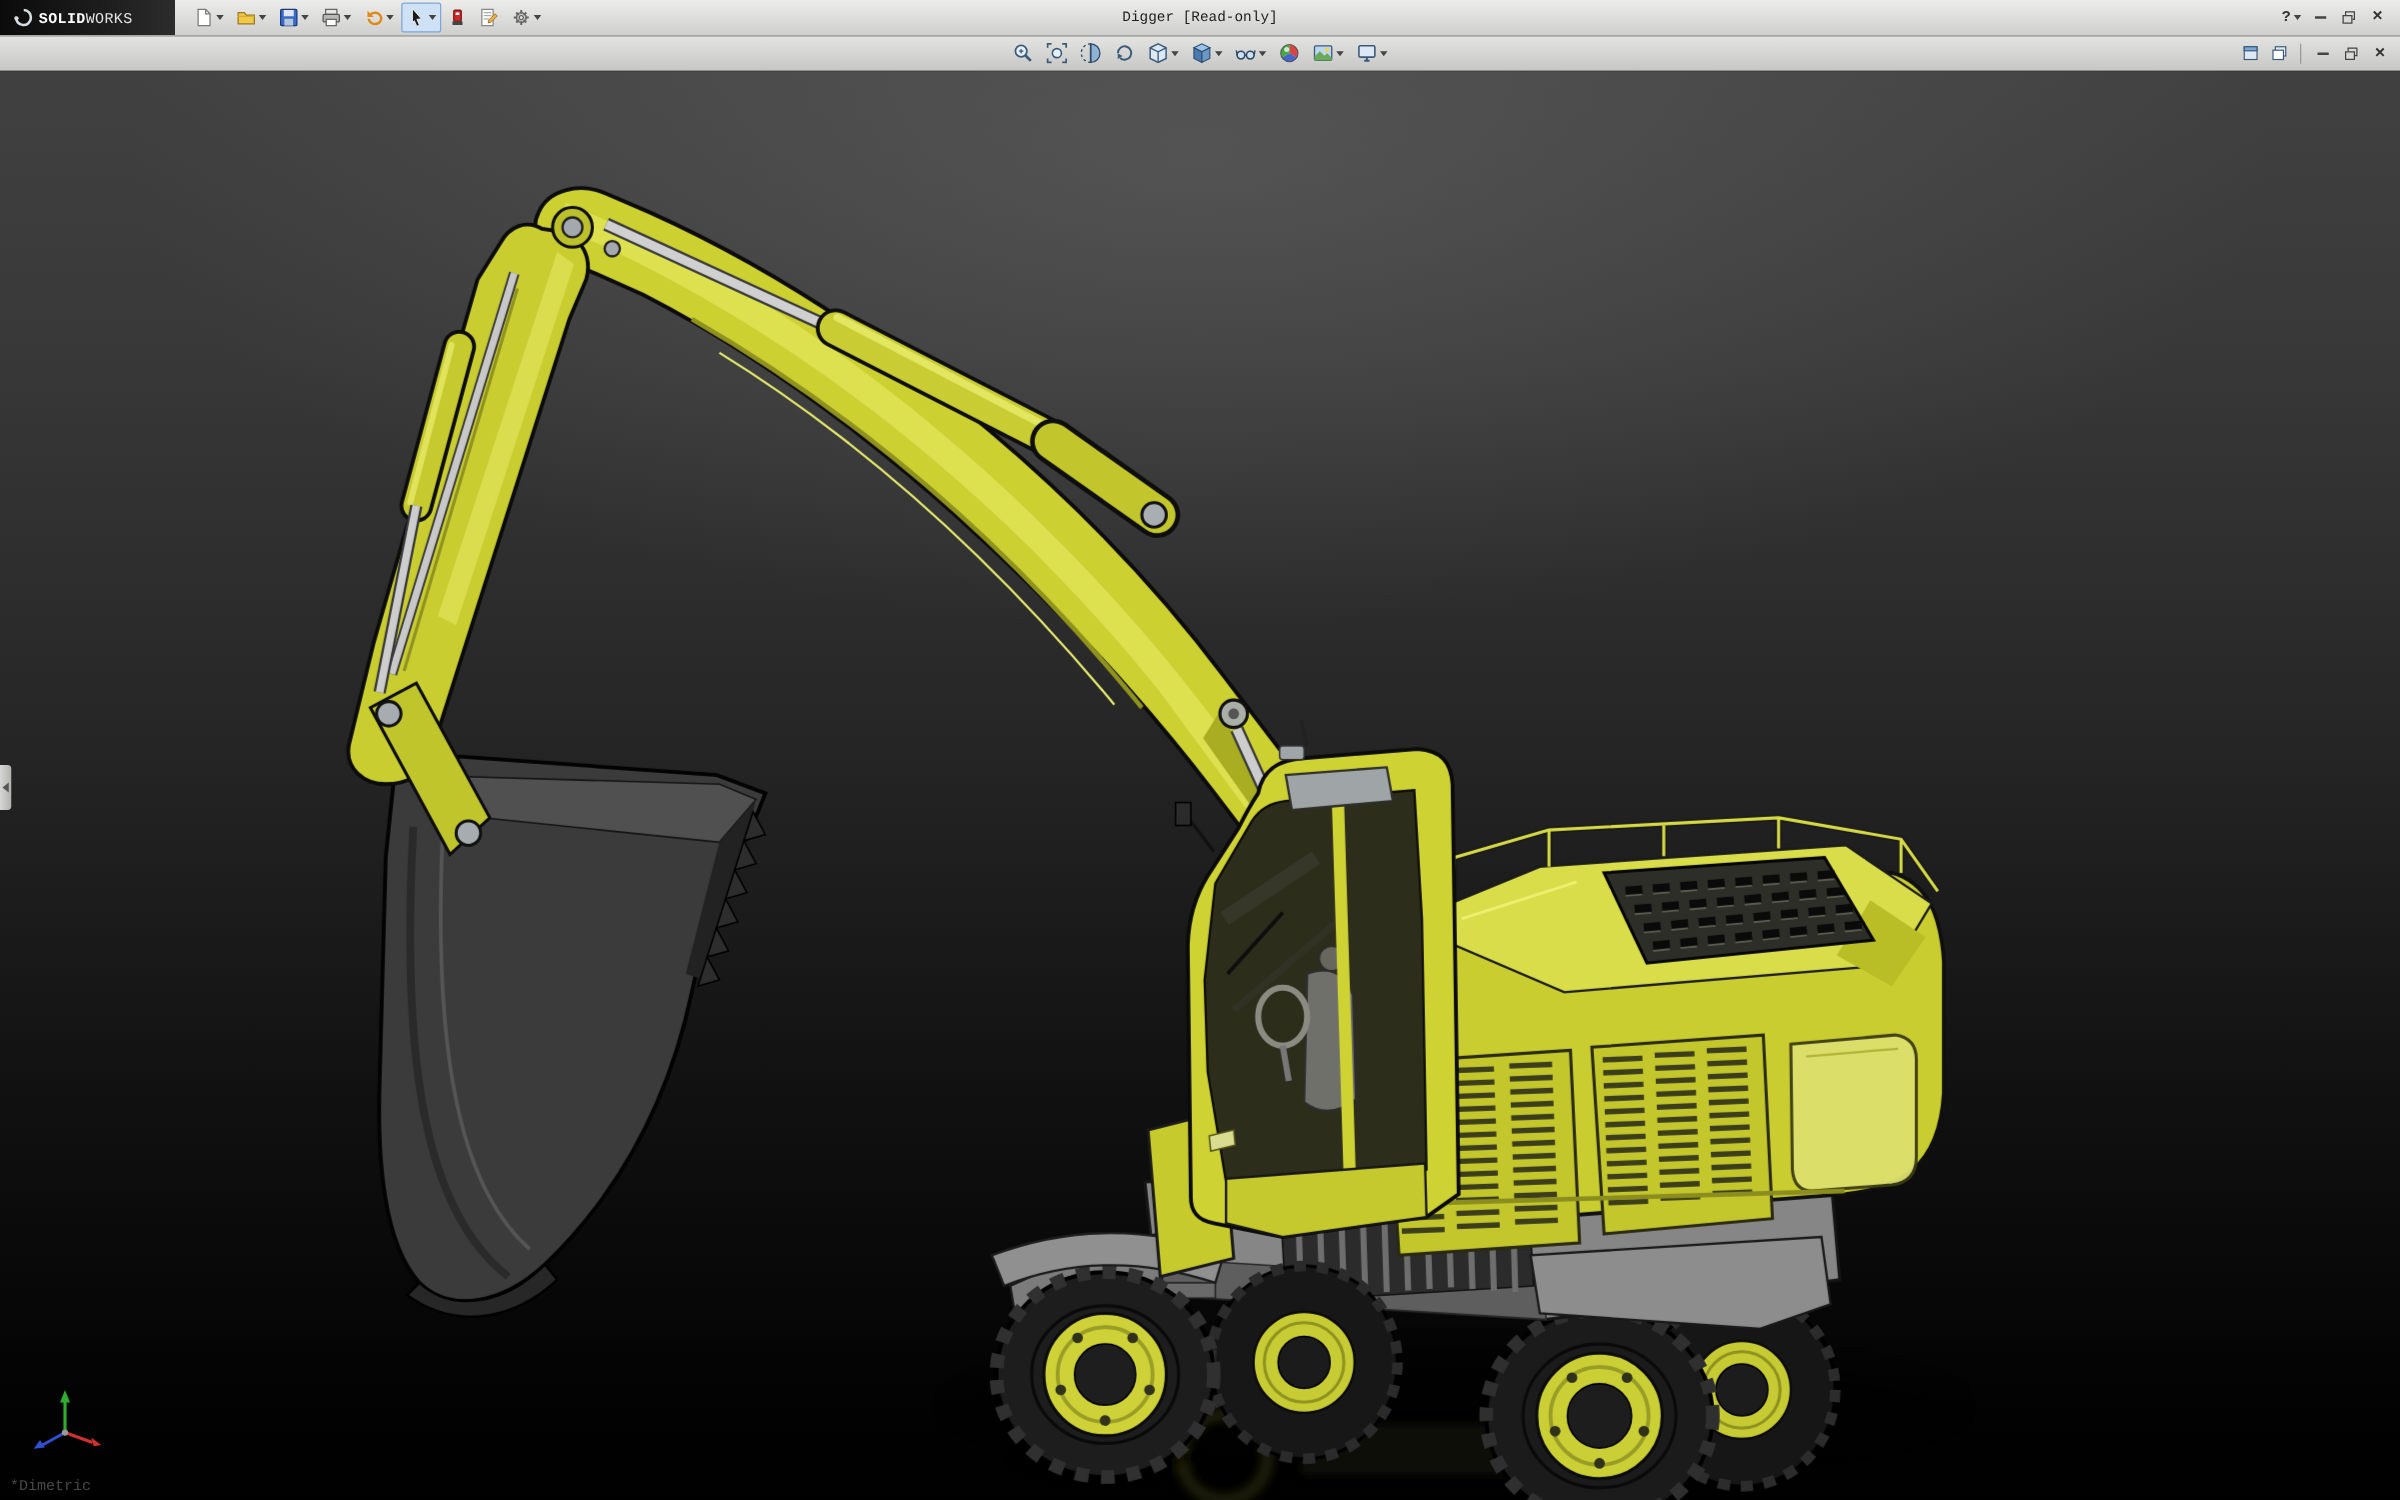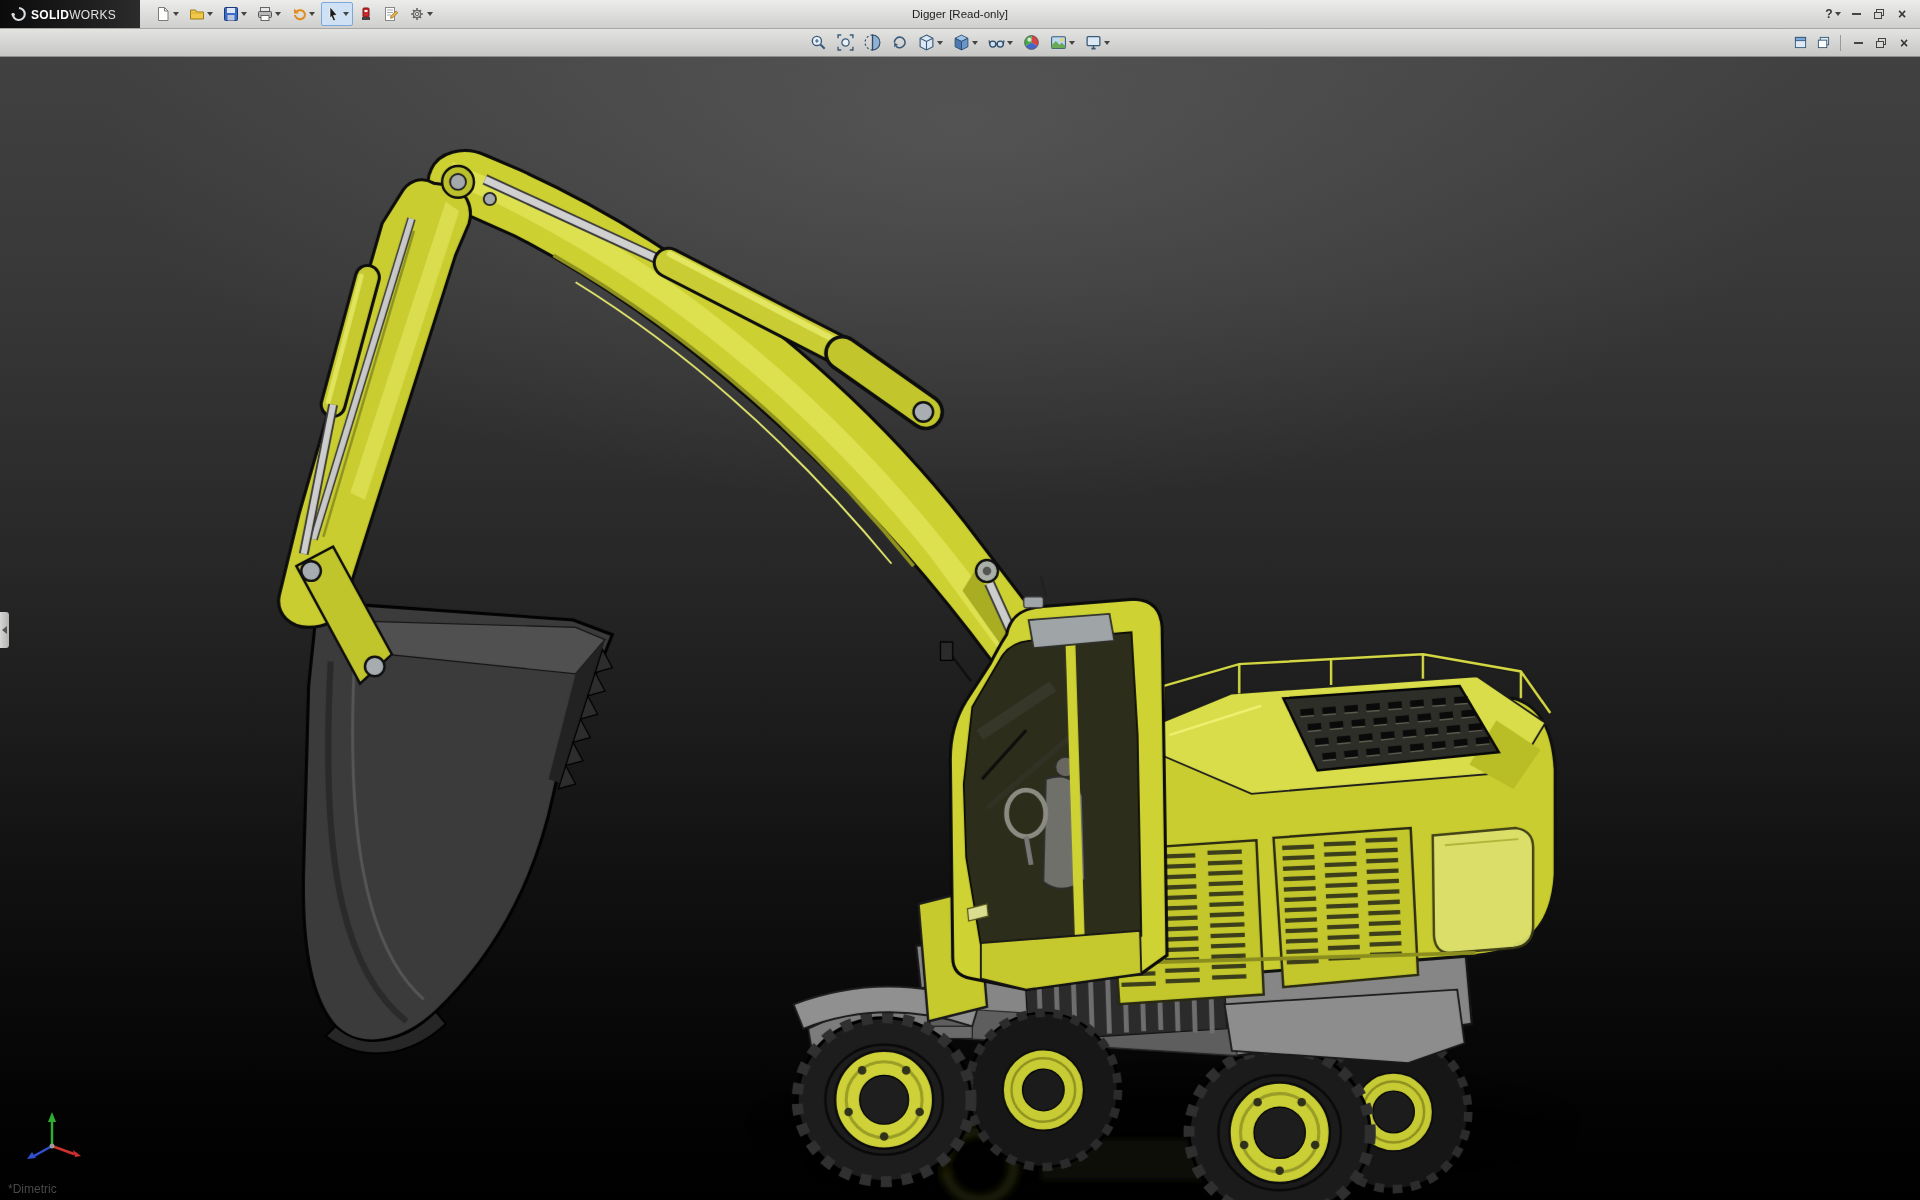--- a/index.html
+++ b/index.html
@@ -1,17 +1,17 @@
 <!DOCTYPE html>
 <html><head>
 <meta charset="utf-8">
 <style>
   html,body{margin:0;padding:0;}
   body{width:1920px;height:1200px;overflow:hidden;font-family:"Liberation Sans",sans-serif;background:#000;}
-  .app{width:1920px;height:1200px;position:relative;}
+  .app{width:1920px;height:1200px;position:relative;font-family:Liberation Mono, monospace;}
 
   
   .titlebar{height:29px;background:linear-gradient(180deg,#ececea,#cfcfcd);border-bottom:1px solid #a6a6a4;display:flex;align-items:center;position:relative;box-sizing:border-box;}
   .brand{width:140px;height:100%;background:linear-gradient(90deg,#0b0b0b,#1f1f1f 65%,#2c2c2c);display:flex;align-items:center;gap:5px;padding-left:8px;box-sizing:border-box;flex:0 0 auto;}
   .brand .b1{font-weight:bold;font-size:12px;color:#ffffff;letter-spacing:.3px;}
   .brand .b2{font-weight:normal;font-size:12px;color:#e2e2e2;letter-spacing:.3px;}
   .tb-icons{display:flex;align-items:center;padding-left:10px;}
   .tbtn{height:22px;display:flex;align-items:center;justify-content:center;gap:2px;padding:0 3px;margin:0 1px;border:1px solid transparent;border-radius:2px;}
   .tbtn.active{background:#cfe2f5;border-color:#7da7d8;}
   .dd{width:0;height:0;border-left:3px solid transparent;border-right:3px solid transparent;border-top:4px solid #444;}

